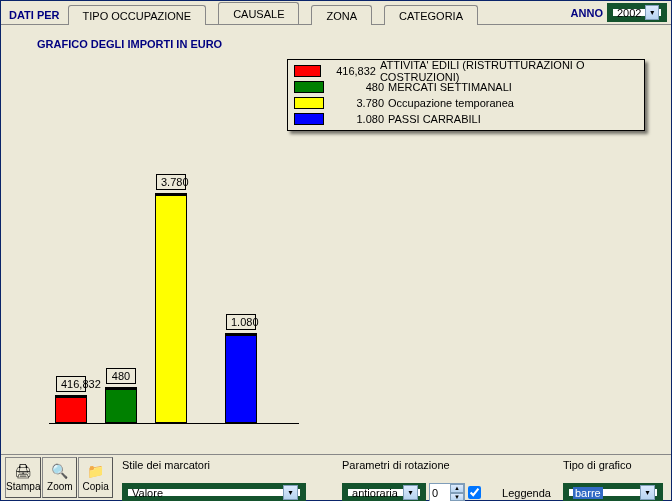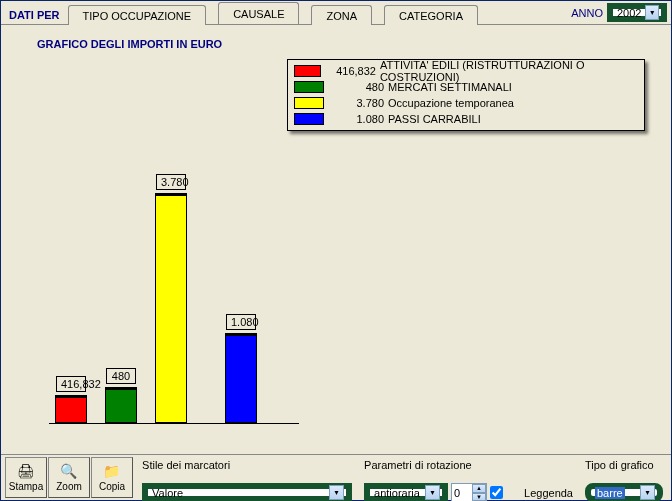--- a/index.html
+++ b/index.html
@@ -8,21 +8,21 @@
   .titlebar { height: 28px; background: linear-gradient(to bottom, #3a6fe0 0%, #2157c5 50%, #1a4fb5 100%); color: #fff; display: flex; align-items: center; padding: 0 4px 0 6px; }
   .titlebar .ico { width: 16px; height: 16px; background: #8cc63f; border: 1px solid #5a8a1f; margin-right: 6px; display: inline-block; }
   .titlebar .title { font-weight: bold; font-size: 13px; flex: 1; }
   .closebtn { width: 20px; height: 20px; background: linear-gradient(to bottom, #f69a8c, #d43a1f); border: 1px solid #8a2a15; border-radius: 3px; color: #fff; display: flex; align-items: center; justify-content: center; font-weight: bold; font-size: 12px; cursor: pointer; }
   .tabrow { height: 24px; display: flex; align-items: flex-end; padding: 2px 4px 0 8px; border-bottom: 1px solid #888; background: #ece9d8; }
   .tablabel { color: #000080; font-weight: bold; font-size: 11px; padding: 0 8px 3px 0; }
   .tab { border: 1px solid #888; border-bottom: none; background: #ece9d8; padding: 3px 14px; margin-right: 12px; border-radius: 3px 3px 0 0; font-size: 11px; cursor: pointer; position: relative; height: 20px; display: flex; align-items: center; }
   .tab.inactive { top: 1px; background: #ece9d8; }
   .tab.active { background: #ece9d8; z-index: 2; height: 22px; }
   .annobox { margin-left: auto; display: flex; align-items: center; padding-bottom: 2px; }
-  .annolabel { color: #000080; font-weight: normal; margin-right: 4px; margin-left: 8px; }
+  .annolabel { color: #000080; font-weight: bold; margin-right: 4px; margin-left: 8px; }
   .select { background: #fff; border: 6px solid #14532d; height: 19px; display: inline-flex; align-items: center; padding: 0 2px 0 4px; font-size: 11px; }
   .select .arrow { width: 15px; height: 15px; background: linear-gradient(#dbeafe, #b8d4f0); border: 1px solid #7f9db9; margin-left: 4px; display: flex; align-items: center; justify-content: center; font-size: 8px; }
   .select.sel-hl .val { background: #316ac5; color: #fff; padding: 0 2px; }
   .content { flex: 1; position: relative; background: #ece9d8; overflow: hidden; }
   .chart-title { position: absolute; left: 36px; top: 13px; color: #000080; font-weight: bold; font-size: 11px; }
   .legend { position: absolute; right: 26px; top: 34px; width: 358px; border: 1px solid #000; background: #ece9d8; box-shadow: 3px 3px 3px rgba(0,0,0,0.5); padding: 3px 6px; }
   .legend-row { display: flex; align-items: center; height: 16px; font-size: 11px; }
   .swatch { width: 30px; height: 12px; border: 1px solid #000; margin-right: 8px; }
   .legend-num { width: 52px; text-align: right; margin-right: 4px; }
   .chart-area { position: absolute; left: 48px; bottom: 30px; width: 250px; height: 270px; }
@@ -126,21 +126,21 @@
       <span class="bico">🔍</span>
       <span>Zoom</span>
     </div>
     <div class="btn3d">
       <span class="bico">📁</span>
       <span>Copia</span>
     </div>
 
     <div class="grp" style="flex:0 0 220px;">
       <span class="lbl">Stile dei marcatori</span>
-      <div class="select" style="width:210px;">
+      <div class="select" style="width:184px;">
         <span class="val" style="flex:1;">Valore</span>
         <span class="arrow">▾</span>
       </div>
     </div>
 
     <div class="grp">
       <span class="lbl">Parametri di rotazione</span>
       <div class="rotgrp">
         <div class="select" style="width:84px;">
           <span class="val" style="flex:1;">antioraria</span>
@@ -155,20 +155,20 @@
         </div>
         <label class="chk">
           <input type="checkbox" checked="" style="">
           <span>Leggenda</span>
         </label>
       </div>
     </div>
 
     <div class="grp" style="margin-left:auto;">
       <span class="lbl">Tipo di grafico</span>
-      <div class="select sel-hl" style="width:78px;border-radius:8px;">
+      <div class="select sel-hl" style="width:100px;">
         <span class="val">barre</span>
         <span class="arrow" style="margin-left:auto;">▾</span>
       </div>
     </div>
   </div>
 
 </div>
 
 </body></html>

